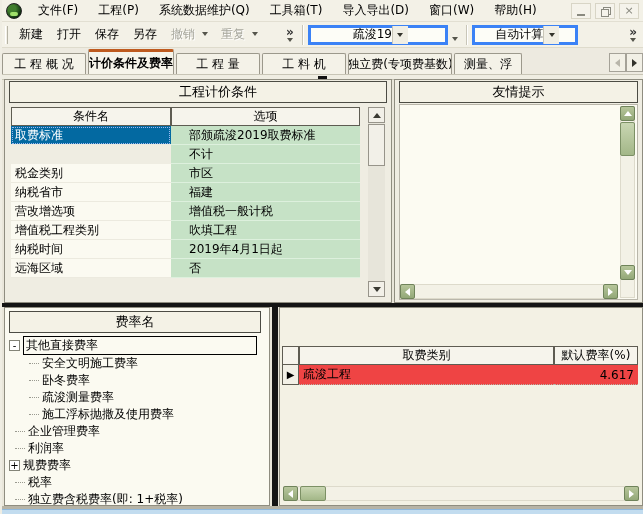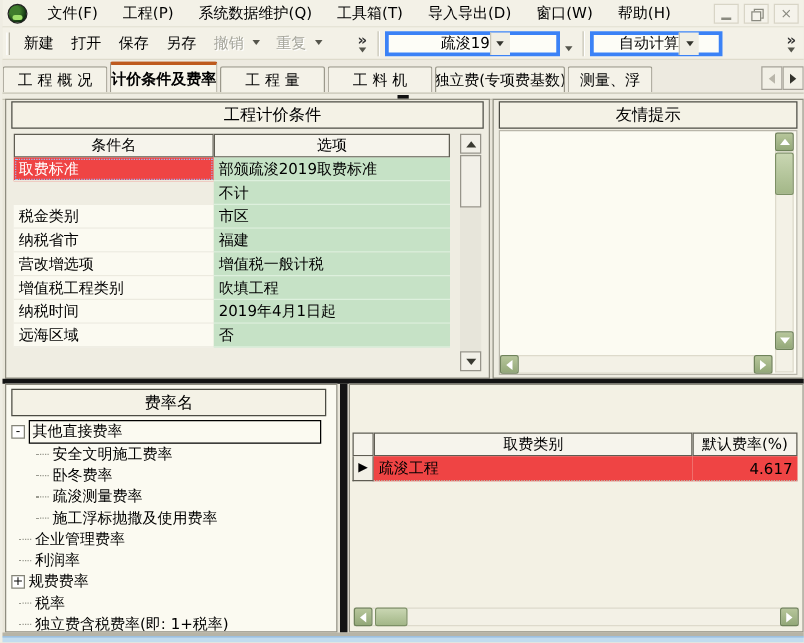--- a/index.html
+++ b/index.html
@@ -46,22 +46,22 @@
   .tab-splitter { position:absolute; left:0; top:74px; width:643px; height:6px; background:#EFEDE2; border-top:1px solid #C8C5B6; border-bottom:1px solid #C8C5B6; }
   .tab-splitter .handle { position:absolute; left:316px; top:1px; width:9px; height:4px; background:#111; }
 
   
   .panel-title { position:absolute; height:22px; background:#F4F2E6; border:1px solid #4C4C44; display:flex; align-items:center; justify-content:center; font-size:13px; }
 
   
   .pricing-panel { position:absolute; left:2px; top:79px; width:388px; height:224px; background:#EFEDE2; border:1px solid #8F8D80; }
   .hdr-cell { position:absolute; height:19px; background:#F6F4EC; border:1px solid #5E5C52; display:flex; align-items:center; justify-content:center; font-size:12px; }
   .cond-row-name { position:absolute; left:6px; width:160px; height:19px; background:#FBFAF1; border-bottom:1px solid #ECEADF; display:flex; align-items:center; padding-left:4px; }
-  .cond-row-val { position:absolute; left:166px; width:189px; height:19px; background:#C6E2C6; border-bottom:1px solid #DDF0DD; display:flex; align-items:center; padding-left:4px; }
-  .cond-row-name.selected { background:#ef4444; color:#fff; outline:1px dotted #9CB8F2; outline-offset:-2px; }
+  .cond-row-val { position:absolute; left:166px; width:189px; height:19px; background:#C6E2C6; border-bottom:1px solid #DDF0DD; display:flex; align-items:center; padding-left:18px; }
+  .cond-row-name.selected { background:#0369a1; color:#fff; outline:1px dotted #9CB8F2; outline-offset:-2px; }
 
   
   .gsb { position:absolute; background:#E7E5DA; }
   .gsb-btn { position:absolute; width:17px; height:16px; background:#F2F0E8; border:1px solid #97948A; display:flex; align-items:center; justify-content:center; }
   .gsb-thumb { position:absolute; width:17px; background:#F2F0E8; border:1px solid #97948A; }
   .tri-up { width:0; height:0; border-left:4px solid transparent; border-right:4px solid transparent; border-bottom:5px solid #3A3A32; }
   .tri-down { width:0; height:0; border-left:4px solid transparent; border-right:4px solid transparent; border-top:5px solid #3A3A32; }
 
   
   .tips-panel { position:absolute; left:392px; top:79px; width:249px; height:224px; background:#EFEDE2; border:1px solid #8F8D80; }

